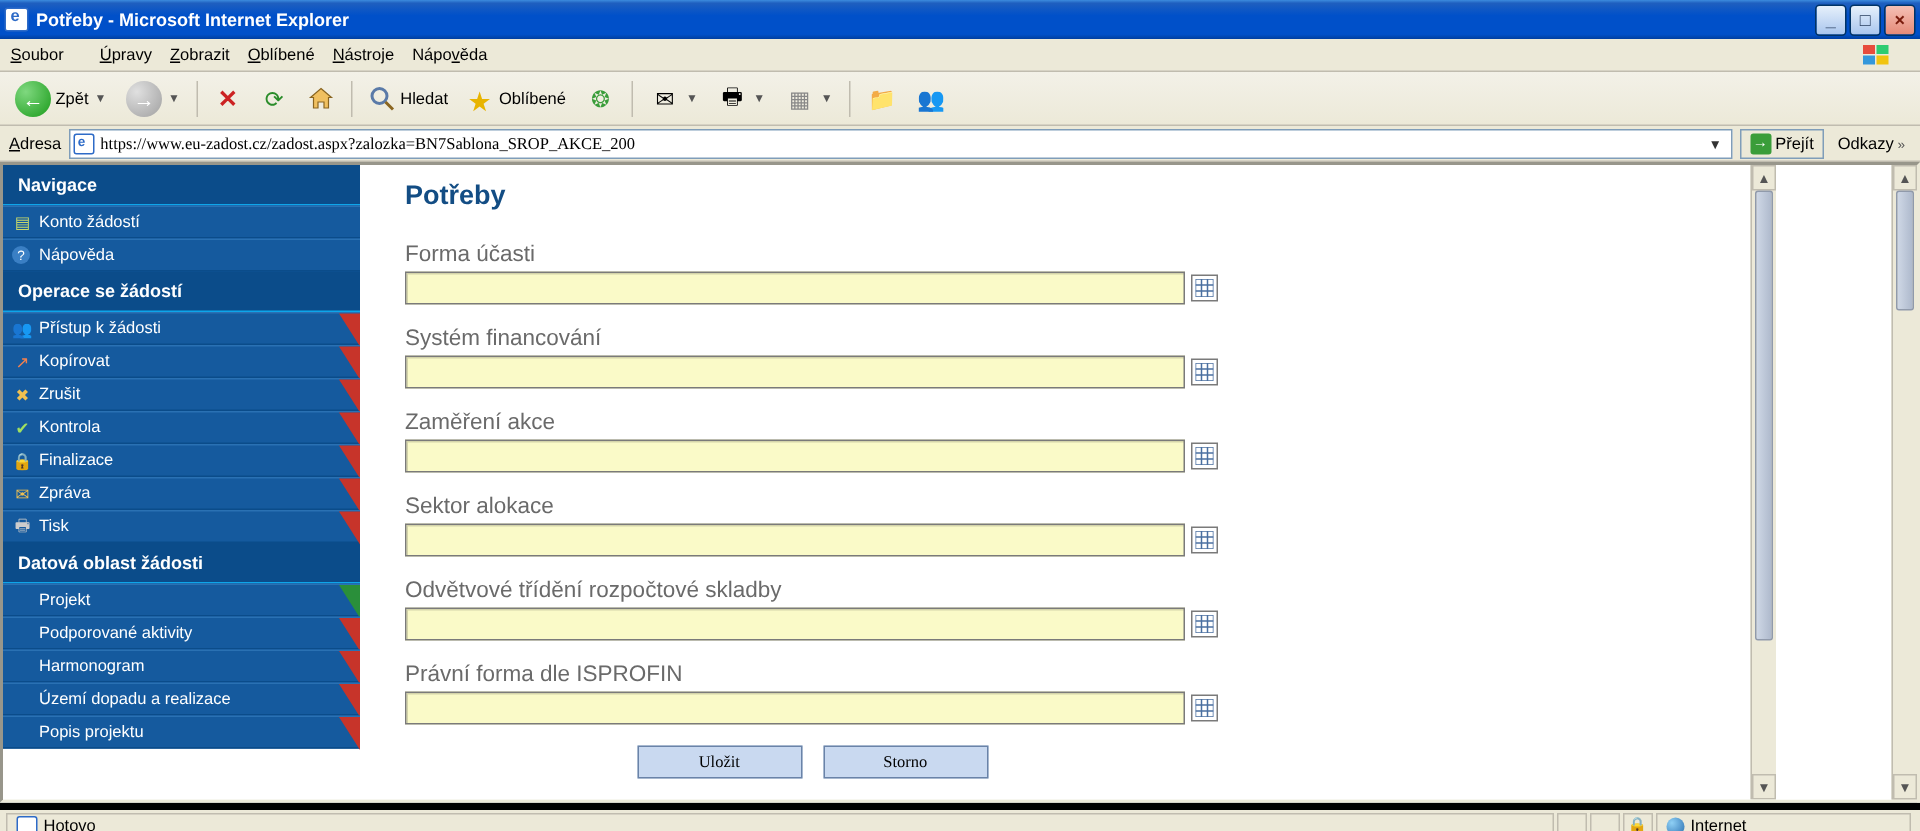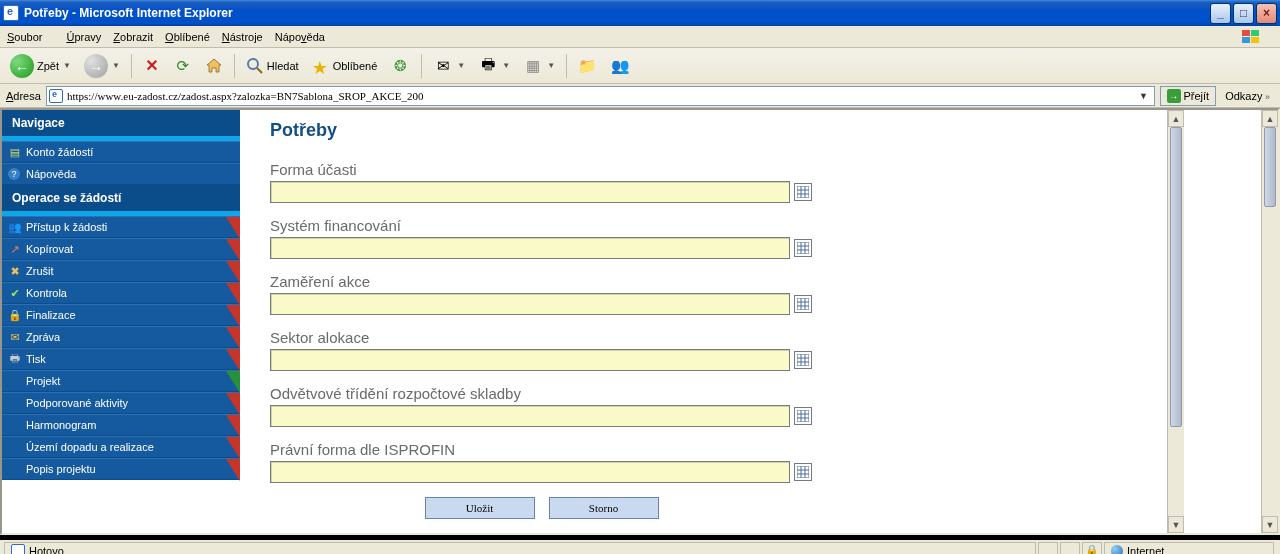--- a/index.html
+++ b/index.html
@@ -227,21 +227,21 @@
 }
 .side-section {
   background: #0b4c8a;
 }
 .side-header {
   background: #0b4c8a;
   color: #fff;
   font-weight: bold;
   font-size: 12px;
   padding: 6px 10px;
-  border-bottom: 5px solid #0ea5e9;
+  border-bottom: 1px solid #0ea5e9;
 }
 .side-item {
   background: #155a9e;
   color: #fff;
   font-size: 11px;
   padding: 4px 10px 4px 24px;
   border-bottom: 1px solid #0b4c8a;
   border-top: 1px solid #2a71b3;
   position: relative;
   cursor: pointer;
@@ -508,20 +508,21 @@
             <span class="side-icon" style="color:#f0c050;">✉</span>
             <span>Zpráva</span>
             <span class="corner"></span>
           </div>
           <div class="side-item">
             <span class="side-icon" style="color:#ccc;">🖶</span>
             <span>Tisk</span>
             <span class="corner"></span>
           </div>
 
+          <div class="side-header">Datová oblast žádosti</div>
           <div class="side-sub">
             <span>Projekt</span>
             <span class="corner"></span>
           </div>
           <div class="side-sub">
             <span>Podporované aktivity</span>
             <span class="corner red"></span>
           </div>
           <div class="side-sub">
             <span>Harmonogram</span>

